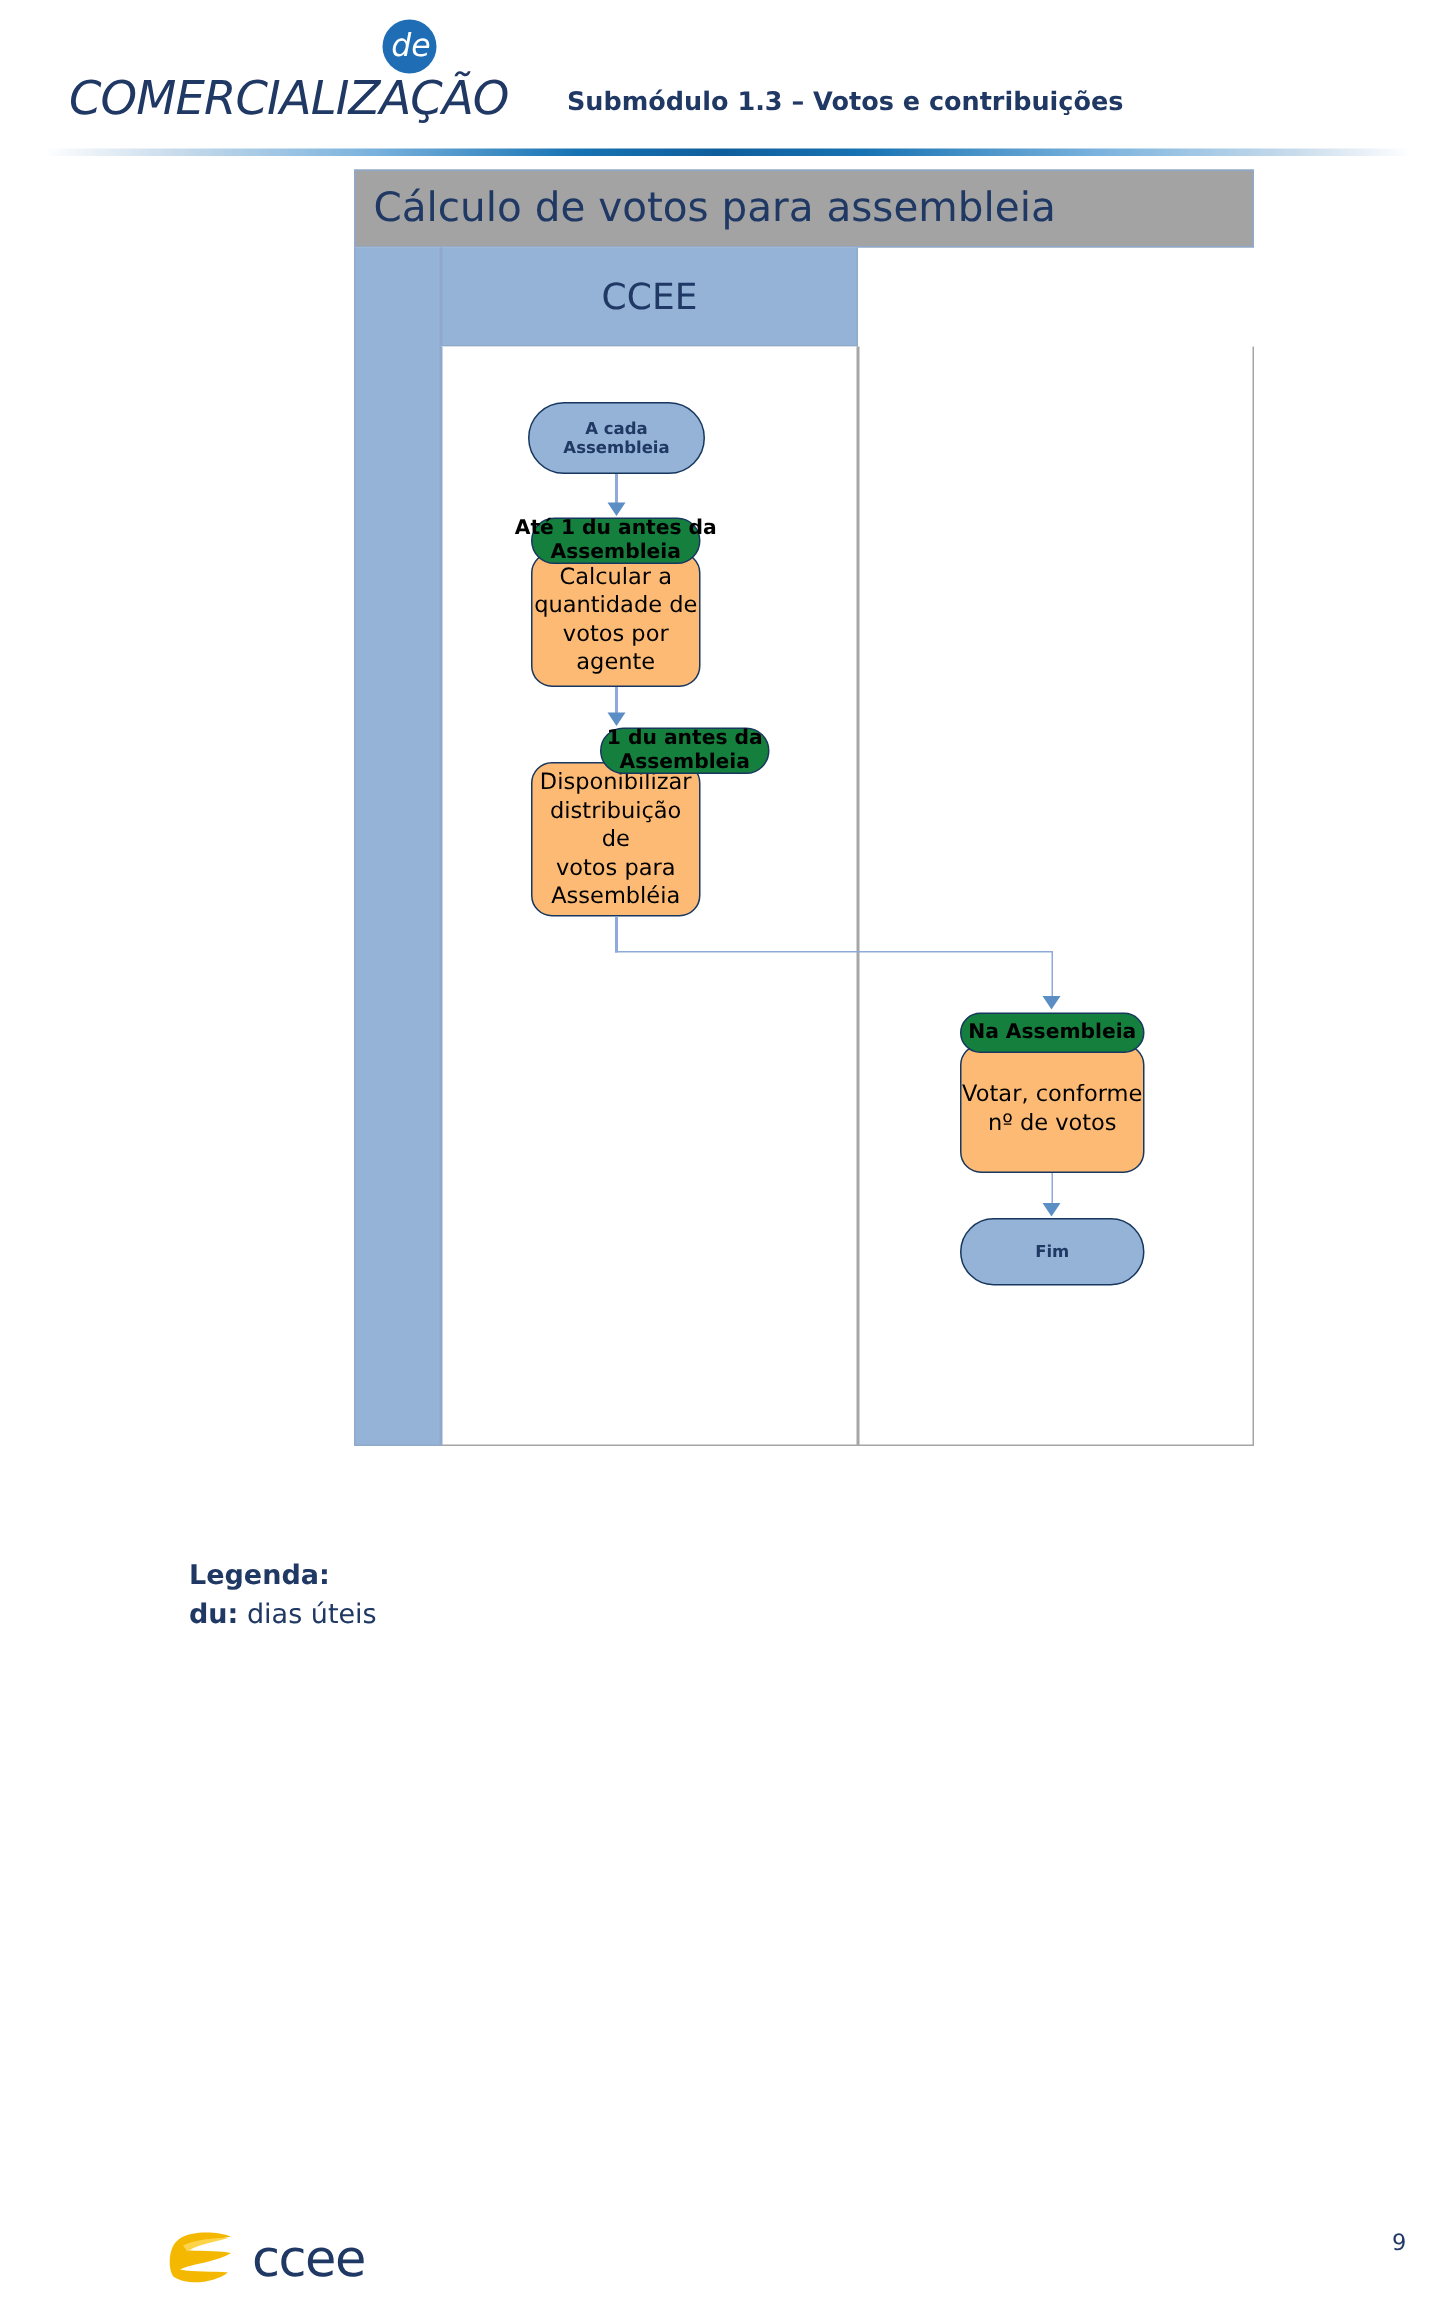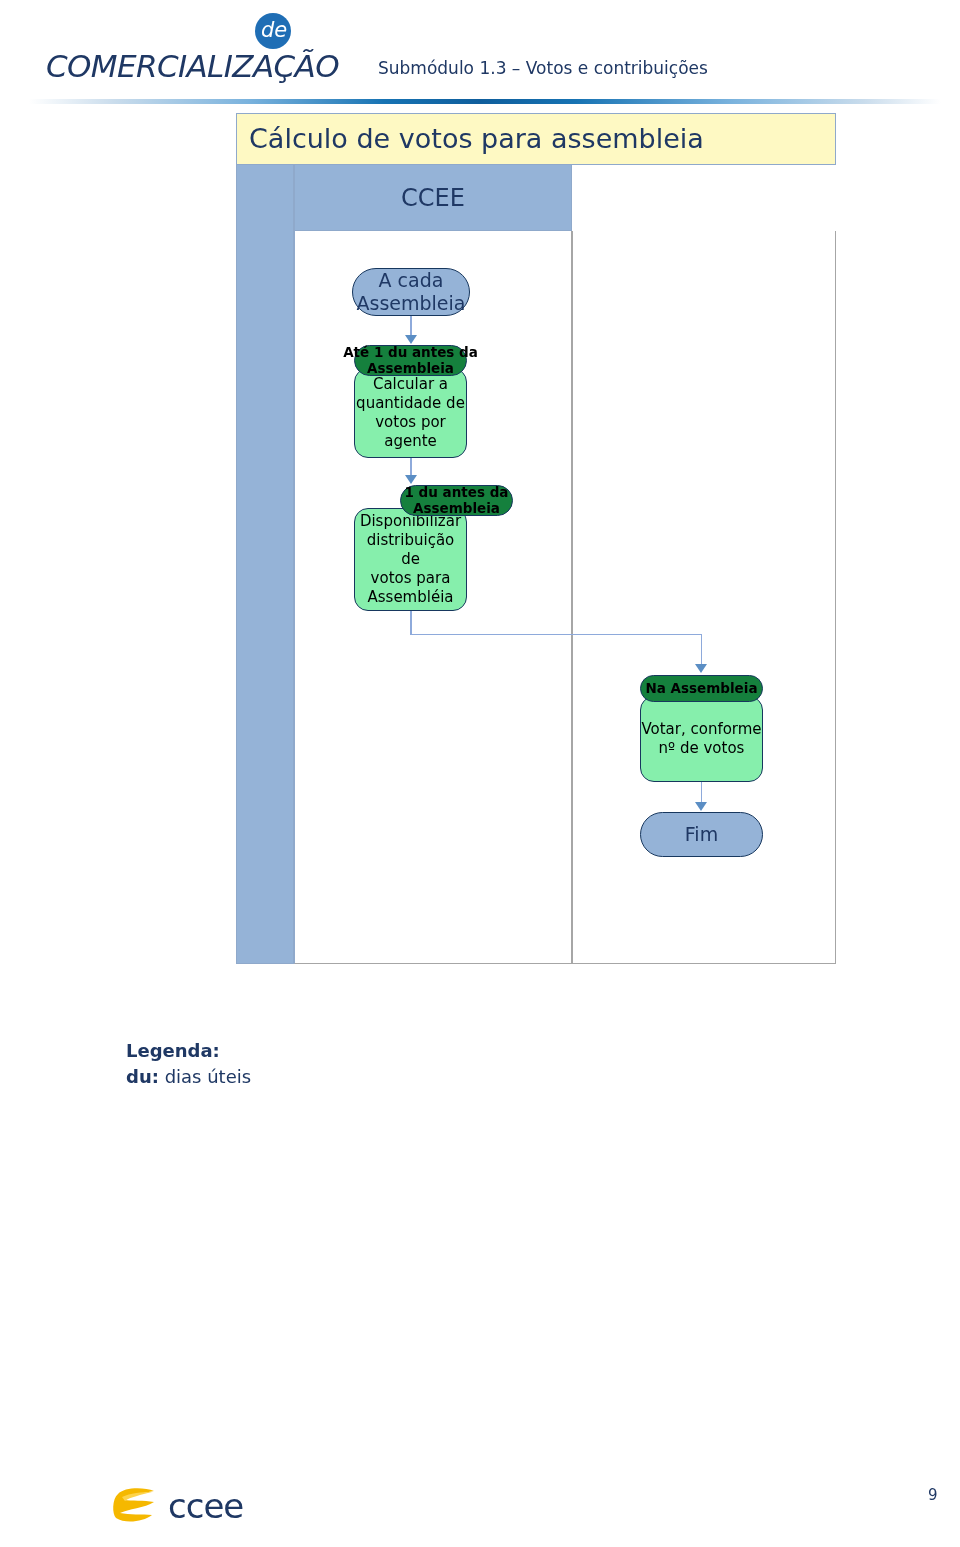--- a/index.html
+++ b/index.html
@@ -59,21 +59,21 @@
     font-weight: 400;
     color: #1f3864;
     letter-spacing: -0.6px;
     white-space: nowrap;
     font-style: italic;
   }
   .submodule {
     position: absolute;
     left: 378px; top: 58px;
     font-size: 17px;
-    font-weight: normal;
+    font-weight: bold;
     color: #1f3864;
     white-space: nowrap;
     text-align: right;
   }
   .header-rule {
     position: absolute;
     left: 0; top: 99px;
     width: 960px; height: 5px;
     background: linear-gradient(to right,
        #ffffff 0%, #ffffff 3%,
@@ -86,21 +86,21 @@
   
   .diagram {
     position: absolute;
     left: 236px; top: 113px;
     width: 600px; height: 851px;
   }
   .dg-title-bar {
     position: absolute;
     left: 0; top: 0;
     width: 600px; height: 52px;
-    background: #fef9c3;
+    background: #a3a3a3;
     border: 1px solid #8fa9cb;
     box-sizing: border-box;
   }
   .dg-title-text {
     position: absolute;
     left: 12px; top: 9px;
     font-size: 27px;
     color: #1f3864;
     white-space: nowrap;
   }
@@ -150,25 +150,26 @@
     display: flex;
     align-items: center;
     justify-content: center;
     text-align: center;
   }
   .node-terminal {
     background: #95b3d7;
     border: 1.4px solid #17375e;
     border-radius: 999px;
     color: #1f3864;
-    font-size: 19px;
+    font-size: 11px;
     line-height: 1.22;
+    font-weight: bold;
   }
   .node-process {
-    background: #86efac;
+    background: #fdba74;
     border: 1.4px solid #17375e;
     border-radius: 14px;
     color: #000000;
     font-size: 15px;
     line-height: 1.26;
   }
   .node-phase {
     background: #15803d;
     border: 1.4px solid #17375e;
     border-radius: 999px;

